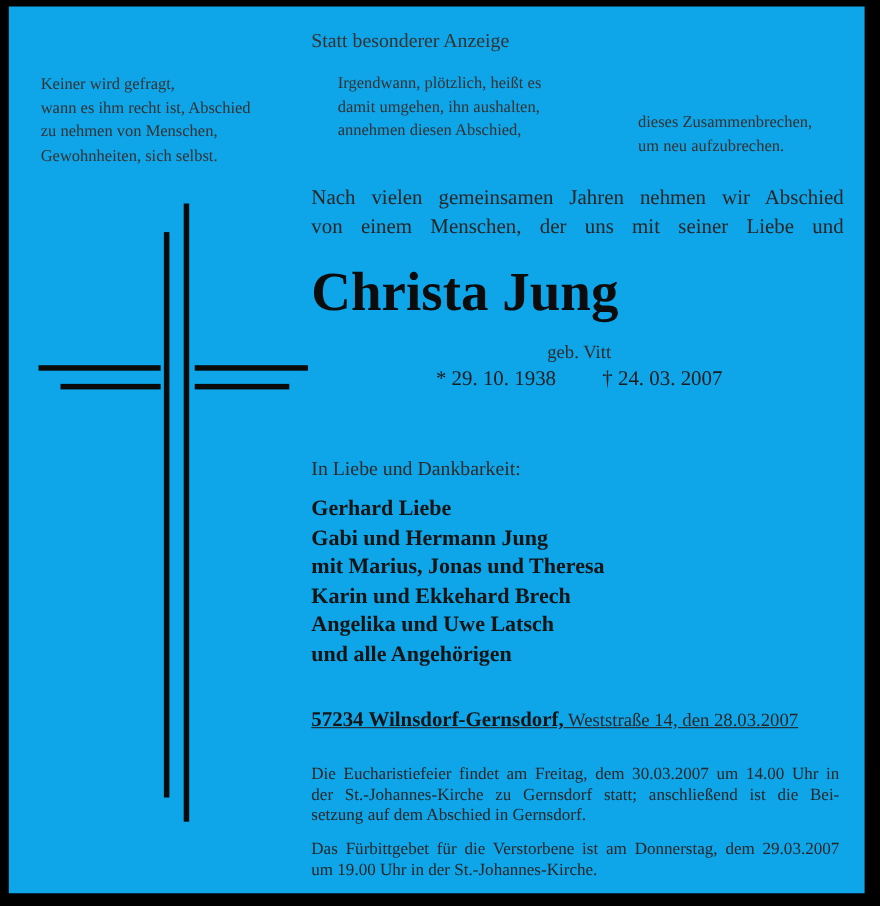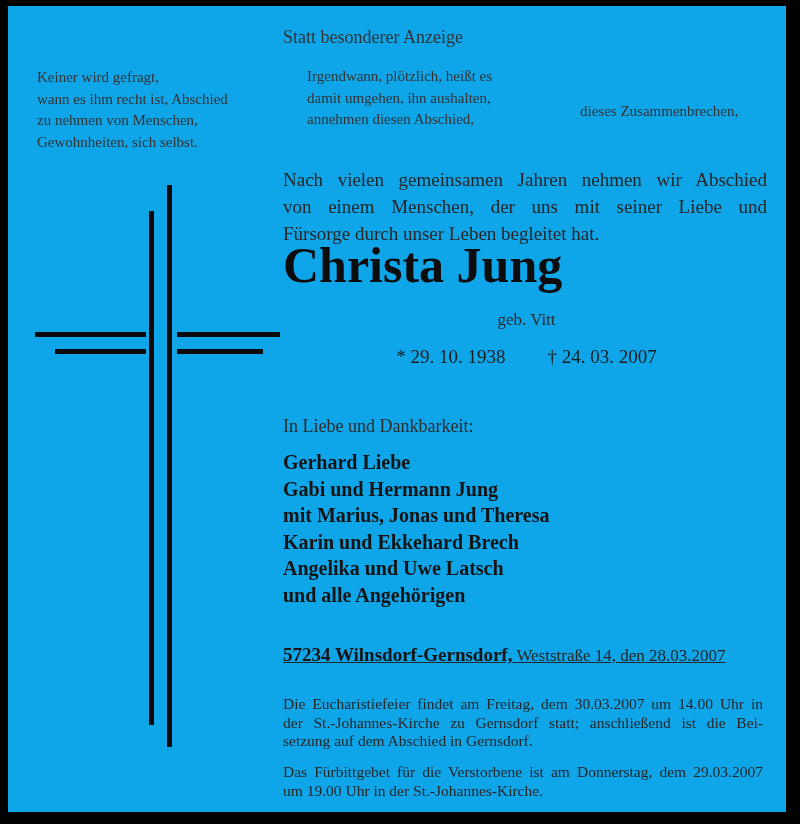--- a/index.html
+++ b/index.html
@@ -29,21 +29,21 @@
   .quote-right  { left:580px; top:101px; }
 
   .intro { left:283px; top:166px; width:484px; font-size:19px; line-height:27px; color:#262626; }
   .jl { text-align:justify; text-align-last:justify; }
 
   .deceased-name {
     left:283px; top:236px; width:487px; 
     font-size:50px; font-weight:bold; color:#0c0c0c; white-space:nowrap;
   }
   .maiden { left:283px; top:310px; width:487px; text-align:center; font-size:17px; color:#2b2b2b; }
-  .dates  { left:283px; top:346px; width:487px; display:flex; justify-content:center; gap:42px;
+  .dates  { left:283px; top:334px; width:487px; display:flex; justify-content:center; gap:42px;
             font-size:19px; color:#1c1c1c; }
 
   .gratitude { left:283px; top:416px; font-size:18px; color:#2b2b2b; }
   .family { left:283px; top:449px; font-size:20px; font-weight:bold; line-height:26.6px; color:#141414; }
 
   .address { left:283px; top:644px; font-size:17px; color:#262626; white-space:nowrap;text-decoration:underline; }
   .address .addr-bold { font-size:19px; font-weight:bold; color:#141414; }
 
   .small-par { width:480px; font-size:15.5px; line-height:18.6px; color:#262626; }
   .service { left:283px; top:695px; }
@@ -75,26 +75,26 @@
   </div>
 
   <div class="abs quote quote-middle">
     <div>Irgendwann, plötzlich, heißt es</div>
     <div>damit umgehen, ihn aushalten,</div>
     <div>annehmen diesen Abschied,</div>
   </div>
 
   <div class="abs quote quote-right">
     <div>dieses Zusammenbrechen,</div>
+    <div>um neu aufzubrechen.</div>
   </div>
 
   <div class="abs intro">
     <div class="jl">Nach vielen gemeinsamen Jahren nehmen wir Abschied</div>
     <div class="jl">von einem Menschen, der uns mit seiner Liebe und</div>
-    <div>Fürsorge durch unser Leben begleitet hat.</div>
   </div>
 
   <div class="abs deceased-name">Christa Jung</div>
   <div class="abs maiden">geb. Vitt</div>
   <div class="abs dates">
     <span>* 29. 10. 1938</span>
     <span>† 24. 03. 2007</span>
   </div>
 
   <div class="abs gratitude">In Liebe und Dankbarkeit:</div>

